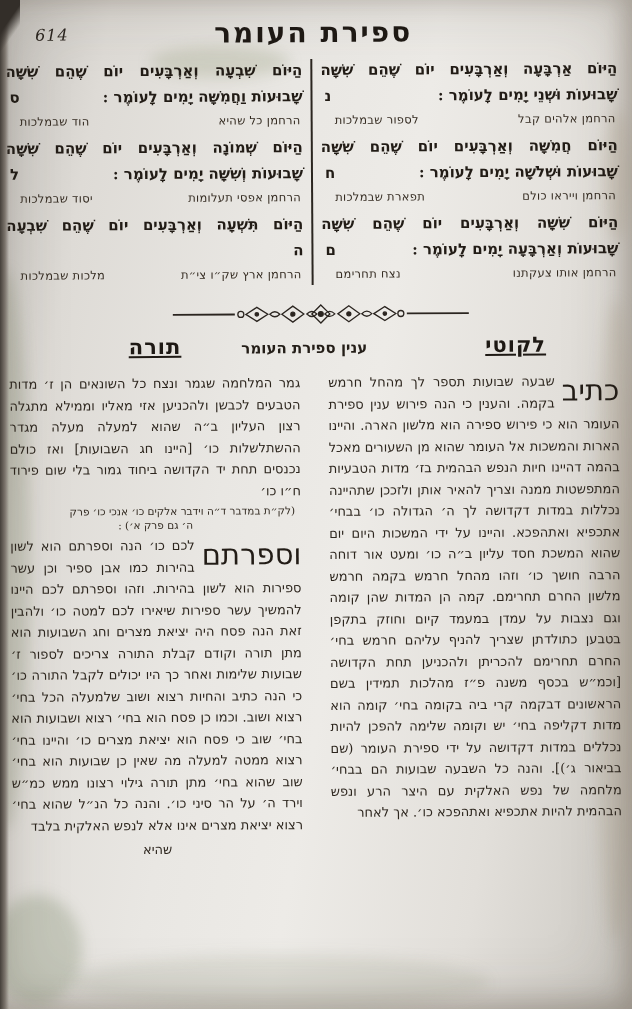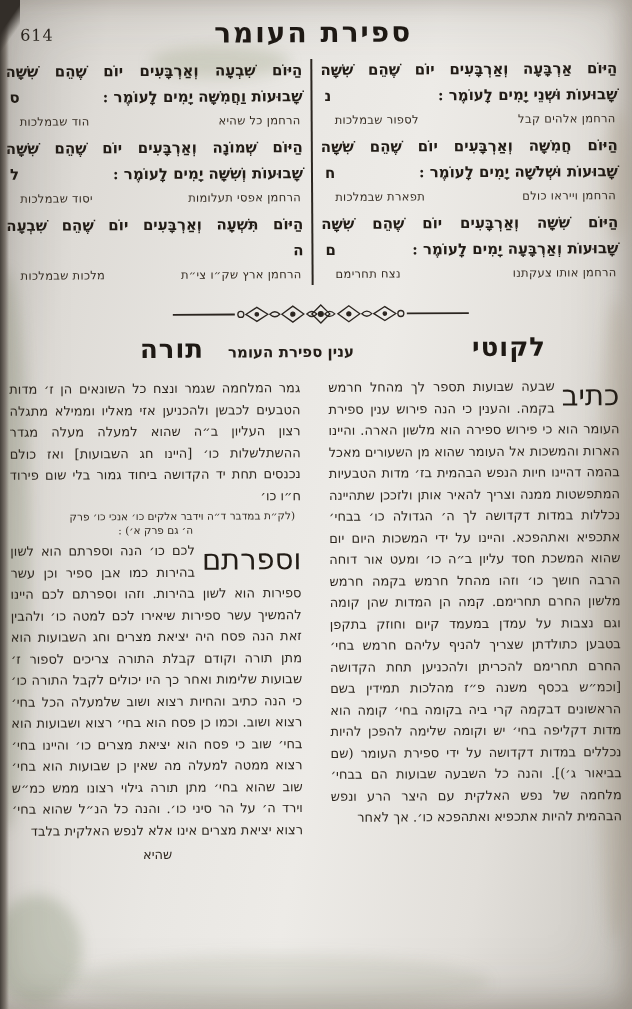--- a/index.html
+++ b/index.html
@@ -26,22 +26,22 @@
   .s1{left:150px;top:46px;width:140px;height:32px;background:rgba(118,128,84,.20);}
   .s2{left:-20px;top:270px;width:50px;height:560px;background:rgba(104,117,78,.20);}
   .s3{left:-8px;top:895px;width:90px;height:110px;background:rgba(98,114,74,.24);}
   .s4{left:594px;top:300px;width:44px;height:640px;background:rgba(150,134,104,.18);}
   .s5{left:602px;top:110px;width:30px;height:130px;background:rgba(140,124,94,.16);}
   .s6{left:70px;top:955px;width:420px;height:55px;background:rgba(118,124,94,.13);}
 
   .content{position:absolute;inset:0;z-index:2;transform:rotate(-0.35deg);}
 
   .pagenum{
-    position:absolute;top:24px;left:23px;
-    font-size:16px;letter-spacing:1px;color:#2a241e;
+    position:absolute;top:24px;left:38px;
+    font-style:italic;font-size:16px;letter-spacing:1px;color:#2a241e;
     direction:ltr;
   }
   .hdr{
     margin:16px 0 4px;text-align:center;
     font-size:28px;font-weight:700;letter-spacing:2px;color:#1e1914;
   }
 
   
   .omer{display:flex;direction:rtl;align-items:flex-start;padding:4px 12px 0 8px;height:238px;}
   .ocol{flex:1 1 0;min-width:0;}
@@ -54,22 +54,22 @@
     font-size:11.5px;line-height:14px;margin:4px 2px 7px;color:#332a20;}
   .kav .har{letter-spacing:.3px;}
   .kav .sef{letter-spacing:.3px;margin-left:12px;}
 
   
   .orn{text-align:center;margin:8px 0 6px;transform:translateX(6px);}
   .orn svg{display:inline-block;vertical-align:middle;}
 
   
   .ttl{display:flex;direction:rtl;align-items:baseline;padding:2px 85px 0 75px;margin-bottom:10px;}
-  .t-big{font-size:26px;font-weight:700;color:#1e1914;letter-spacing:1px;white-space:nowrap;}
-  .t-mid{font-size:15px;font-weight:700;color:#241e18;margin-right:118px;margin-left:24px;white-space:nowrap;}
+  .t-big{font-size:21px;font-weight:700;color:#1e1914;letter-spacing:1px;white-space:nowrap;text-decoration:underline;}
+  .t-mid{font-size:15px;font-weight:700;color:#241e18;margin-right:118px;margin-left:60px;white-space:nowrap;}
 
   
   .bodycols{display:flex;direction:rtl;gap:28px;padding:4px 12px 0 10px;}
   .bcol{flex:1 1 0;min-width:0;font-size:13px;line-height:21.5px;text-align:justify;color:#2d261e;}
   .para{margin:0 0 2px;}
   .lead{float:right;font-size:29px;font-weight:400;line-height:40px;padding-left:7px;color:#221c16;}
   .cite{font-size:10.5px;line-height:14px;text-align:justify;margin:2px 6px 3px;color:#322a21;}
   .cite .c2{display:block;text-align:center;}
   .catch{text-align:center;margin-top:3px;}
 </style>

